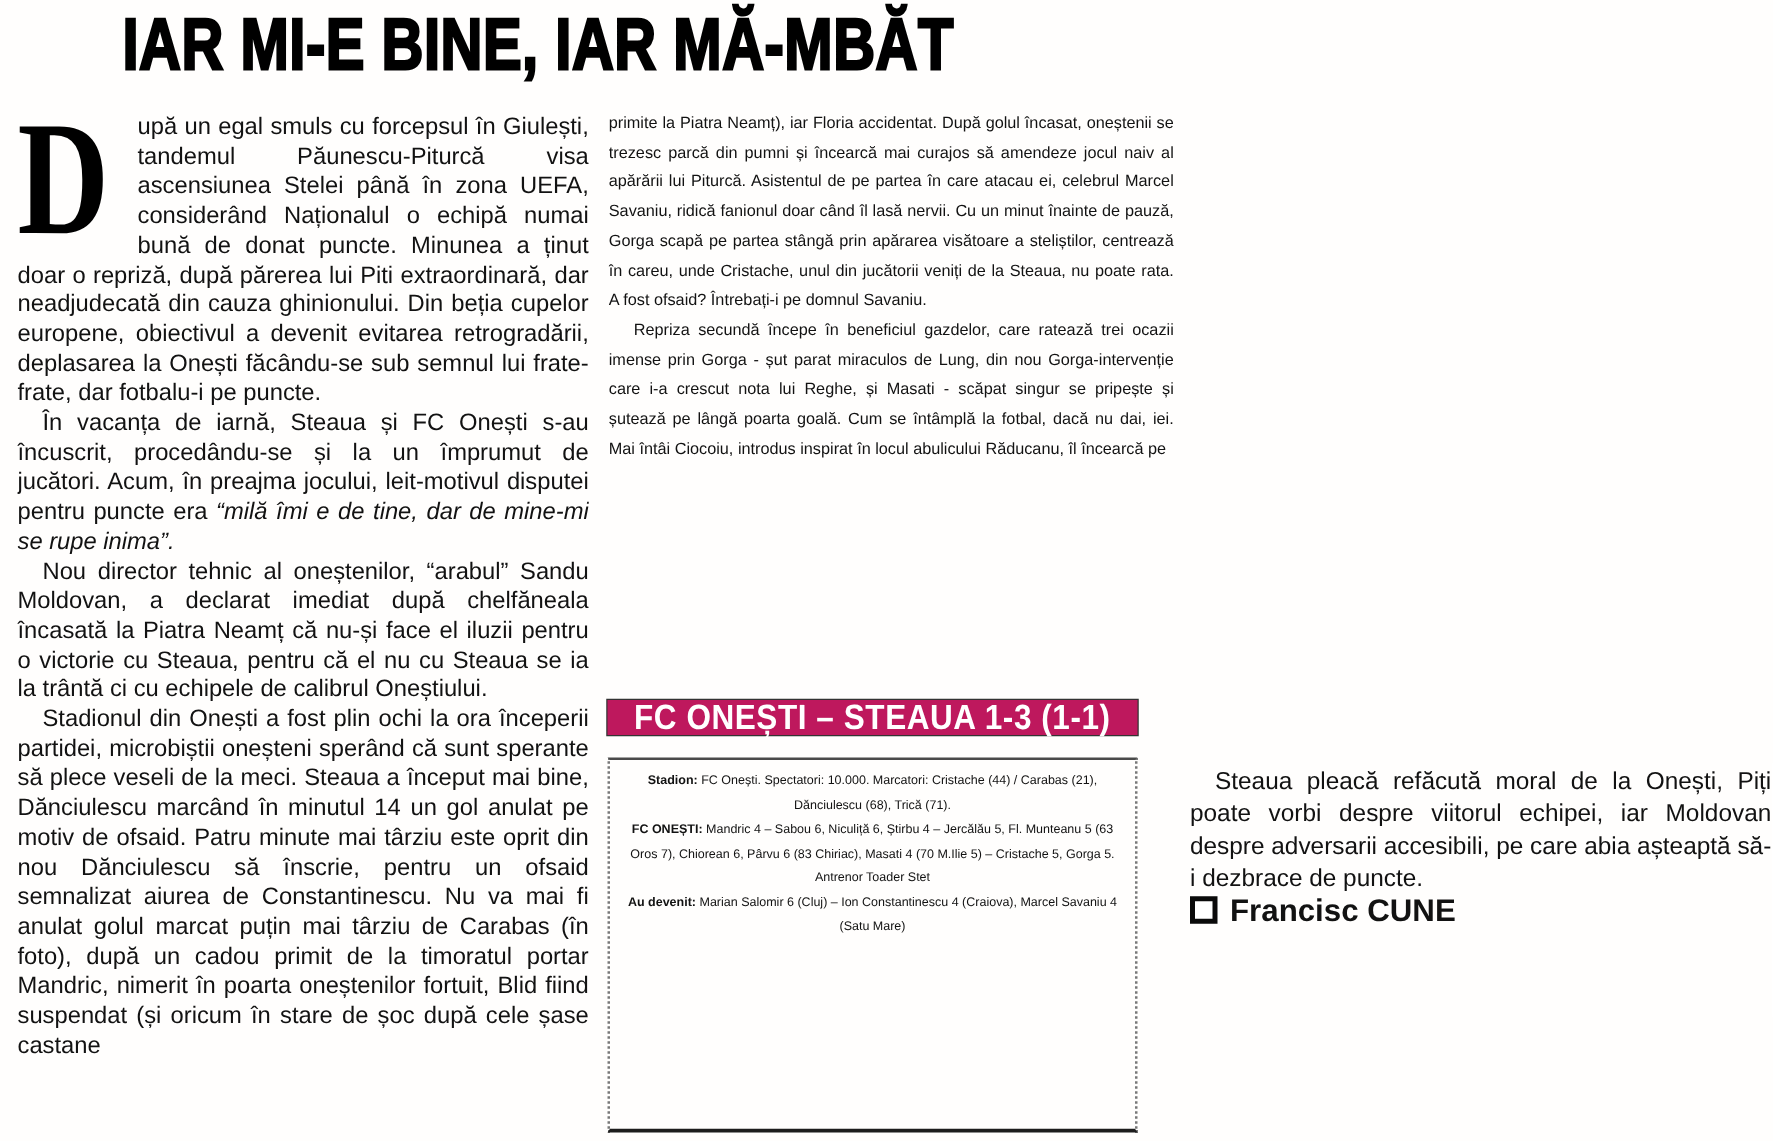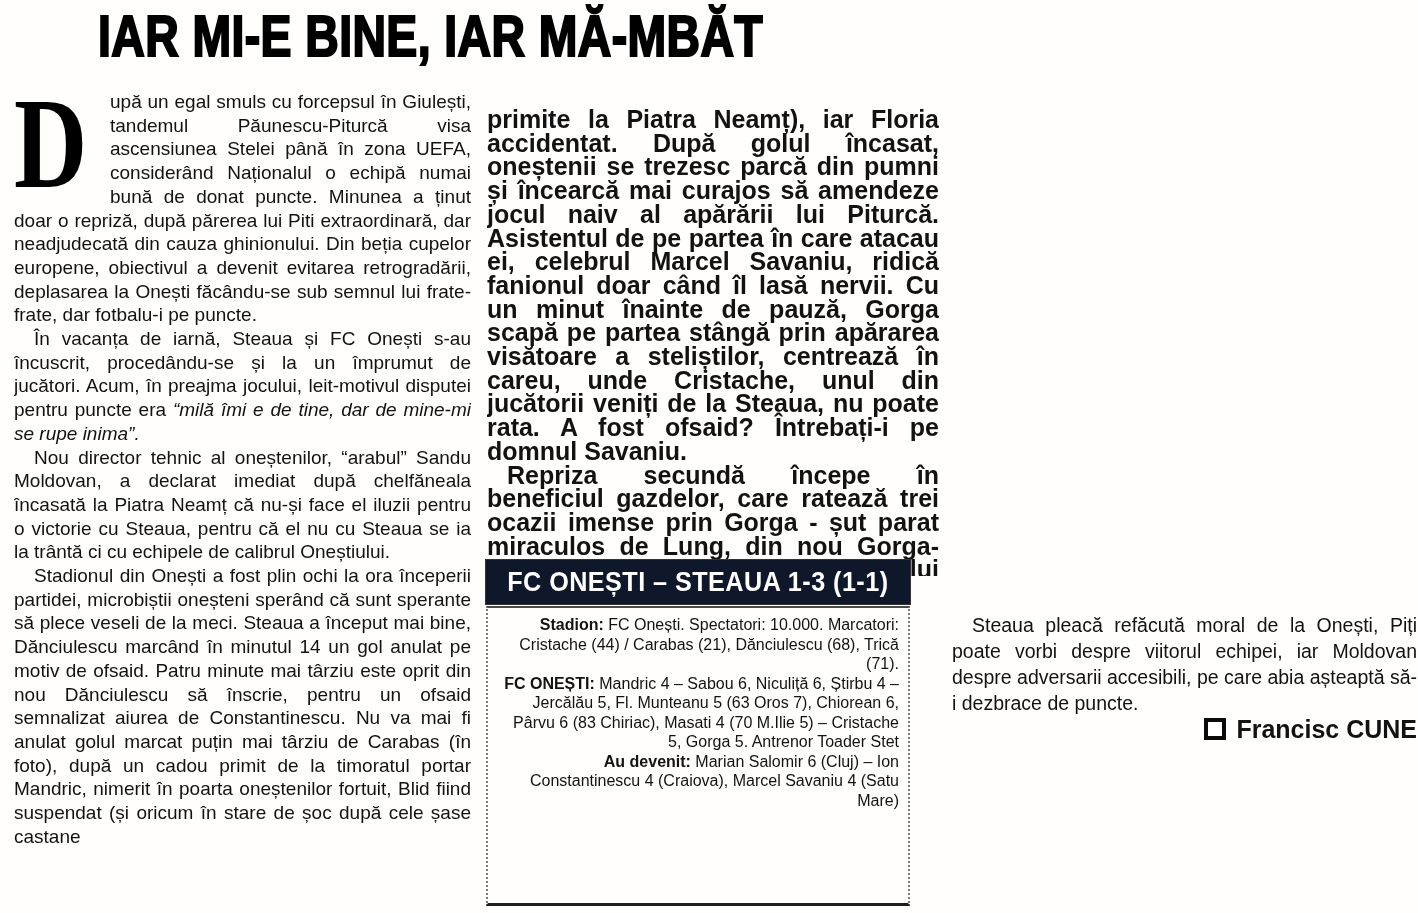--- a/index.html
+++ b/index.html
@@ -9,49 +9,49 @@
   }
   .headline {
     position:absolute; left:98px; top:2px; margin:0;
     font-size:58px; font-weight:bold; white-space:nowrap;
     transform:scaleX(0.80); transform-origin:left top;
     -webkit-text-stroke:2.2px #000; letter-spacing:0.5px; color:#000;
   }
   .col { position:absolute; text-align:justify; }
   .col p { margin:0; }
   .col-left  { left:14px;  top:90px;  width:457px; height:820px; font-size:19px;  line-height:23.7px; overflow:hidden; }
-  .col-mid   { left:487px; top:108px;  width:452px; height:468px; font-size:25px;  line-height:23.7px; overflow:hidden;font-weight:bold; }
+  .col-mid   { left:487px; top:86px;  width:452px; height:468px; font-size:13px;  line-height:23.7px; overflow:hidden; }
   .col-right { left:952px; top:612px; width:465px; font-size:19.5px; line-height:26px; }
   .ind { text-indent:20px; }
   .it { font-style:italic; }
   .dropcap {
     float:left; width:86px; height:96px; margin:6px 10px 0 0;
     font-family:"Liberation Serif", serif; font-weight:bold;
     font-size:130px; line-height:94px; color:#000;
     transform:scaleX(0.78); transform-origin:left top;
   }
   .scorebar {
-    position:absolute; left:486px; top:560px; width:424px; height:44px;
-    background:#0f172a; display:flex; align-items:center; justify-content:center;
+    position:absolute; left:486px; top:560px; width:424px; height:28px;
+    background:#be185d; display:flex; align-items:center; justify-content:center;
     box-shadow:0 0 0 1px #333;
   }
   .scorebar-text {
     color:#fff; font-weight:bold; font-size:28px; white-space:nowrap;
     transform:scaleX(0.90); letter-spacing:0.5px;
   }
   .detailsbox {
     position:absolute; left:486px; top:606px; width:424px; height:300px;
     box-sizing:border-box; padding:7px 9px 0 9px;
     border-left:2px dotted #787878; border-right:2px dotted #787878;
     border-top:2px solid #4a4a4a; border-bottom:3px solid #1d1d1d;
-    font-size:16px; line-height:19.5px; text-align:right; overflow:hidden;
+    font-size:10px; line-height:19.5px; text-align:center; overflow:hidden;
   }
   .detailsbox p { margin:0; }
   .b { font-weight:bold; }
-  .byline { margin-top:16px; text-align:right; font-weight:bold; font-size:25px; white-space:nowrap; }
+  .byline { margin-top:16px; font-weight:bold; font-size:25px; white-space:nowrap; }
   .sq {
     display:inline-block; width:14px; height:14px; border:4px solid #0a0a0a;
     margin-right:10px; vertical-align:-2px; background:#fff;
   }
 </style>
 </head>
 <body>
 
 <div class="page">
 

